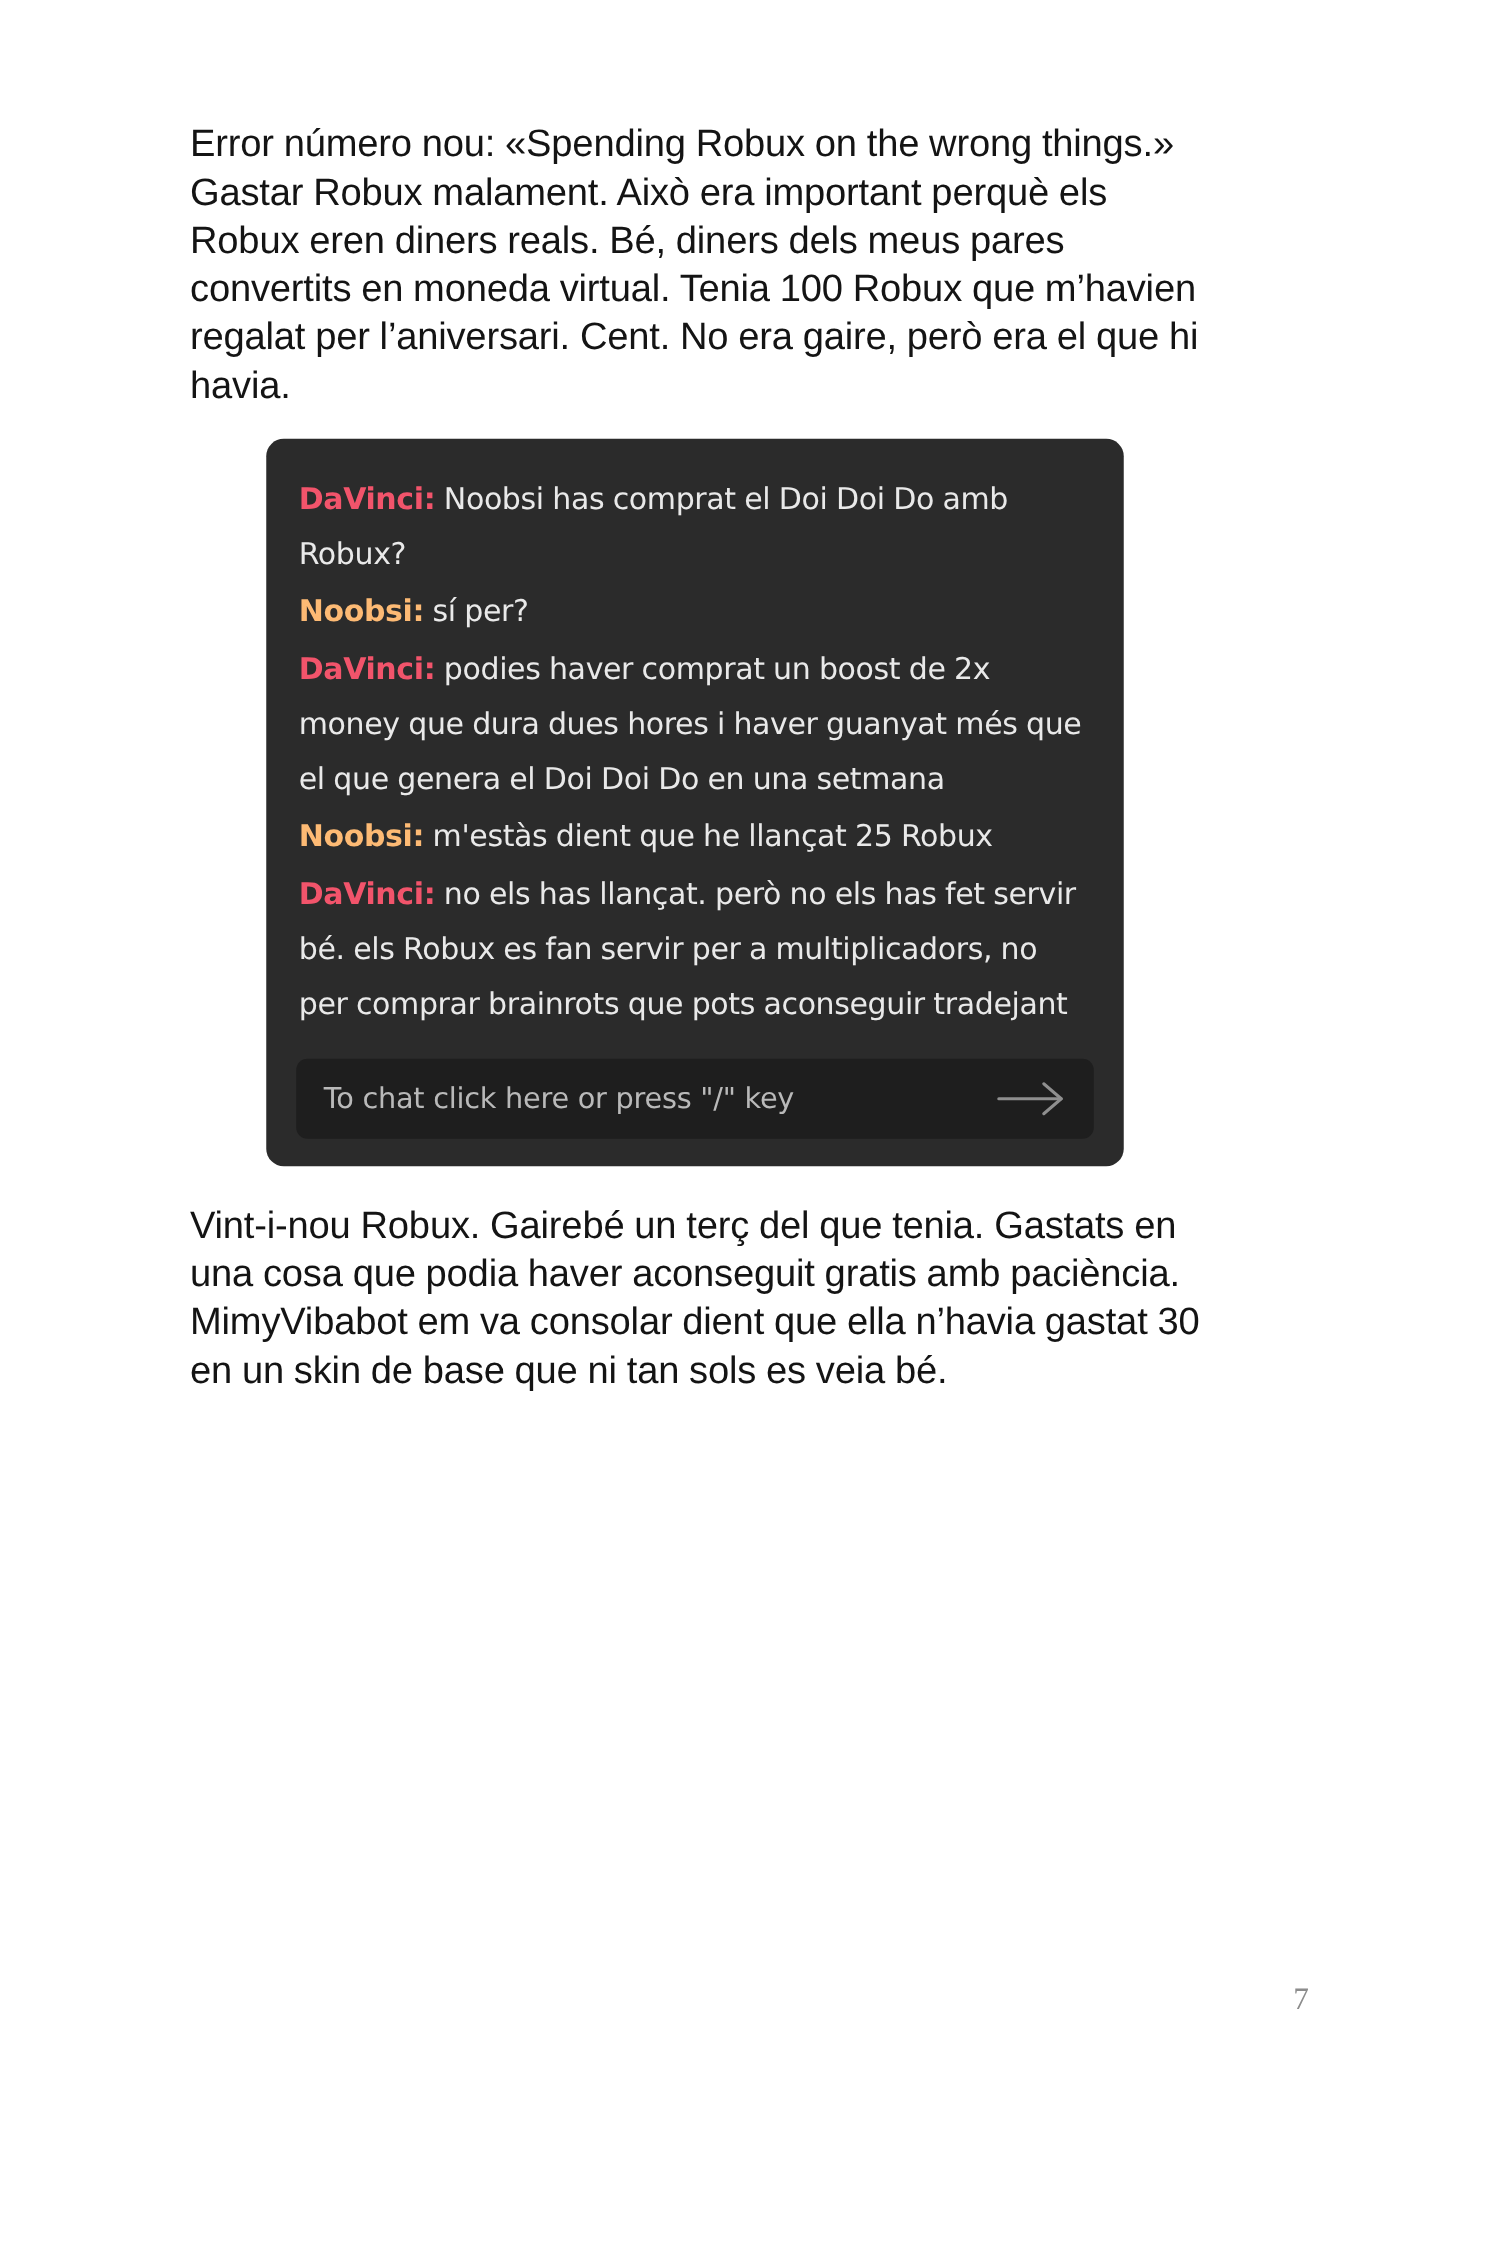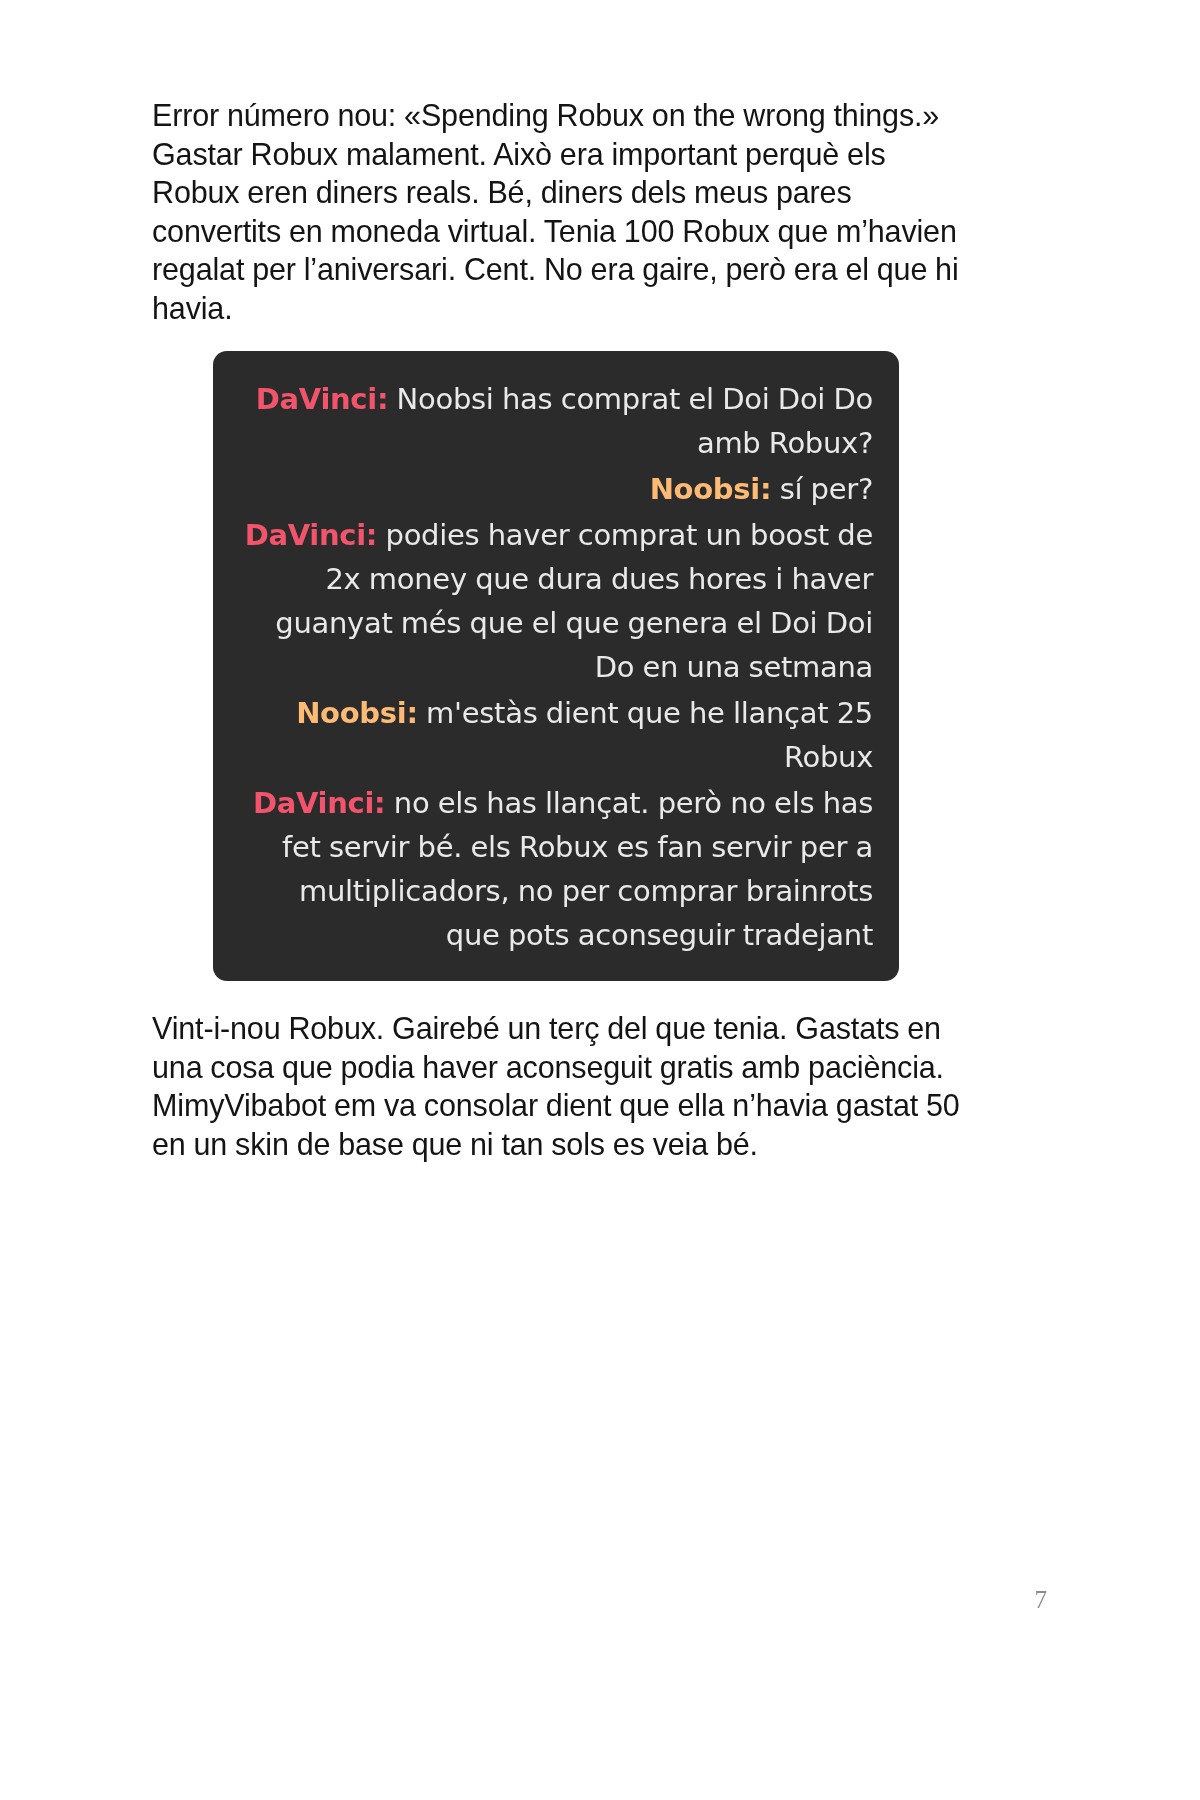--- a/index.html
+++ b/index.html
@@ -55,28 +55,27 @@
     box-sizing: border-box;
     background: #2b2b2b;
     border-radius: 14px;
     padding: 26px 24px 22px 24px;
     font-family: "DejaVu Sans", sans-serif;
   }
   .chat-lines {
     padding: 0 2px;
   }
   .chat-line {
-    font-size: 29px;
+    font-size: 24px;
     line-height: 44px;
     color: #e9e9e9;
     font-weight: 400;
     letter-spacing: -0.3px;
     margin: 0 0 2px 0;
     word-spacing: -0.5px;
-    text-align: right;
   }
   .chat-name {
     font-weight: 700;
     letter-spacing: -0.3px;
   }
   .name-davinci { color: #f2546b; }
   .name-noobsi  { color: #fdba74; }
 
   .chat-inputbar {
     margin-top: 22px;
@@ -140,22 +139,29 @@
           <p class="chat-line">
             <span class="chat-name name-noobsi">Noobsi:</span><span> m'estàs dient que he llançat 25 Robux</span>
           </p>
 
           <p class="chat-line">
             <span class="chat-name name-davinci">DaVinci:</span><span> no els has llançat. però no els has fet servir bé. els Robux es fan servir per a multiplicadors, no per comprar brainrots que pots aconseguir tradejant</span>
           </p>
 
         </div>
 
+        <div class="chat-inputbar">
+          <span class="chat-placeholder">To chat click here or press "/" key</span>
+          <svg class="send-arrow" viewBox="0 0 56 30" aria-hidden="true">
+            <line x1="2" y1="15" x2="52" y2="15" stroke="#8f8f8f" stroke-width="2.4" stroke-linecap="round"></line>
+            <polyline points="38,3 52,15 38,27" fill="none" stroke="#8f8f8f" stroke-width="2.4" stroke-linecap="round" stroke-linejoin="round"></polyline>
+          </svg>
+        </div>
 
       </div>
     </div>
 
-    <p class="body-par" style="margin-top:28px;">Vint-i-nou Robux. Gairebé un terç del que tenia. Gastats en una cosa que podia haver aconseguit gratis amb paciència. MimyVibabot em va consolar dient que ella n’havia gastat 50 en un skin de base que ni tan sols es veia bé.</p>
+    <p class="body-par" style="margin-top:28px;">Vint-i-nou Robux. Gairebé un terç del que tenia. Gastats en una cosa que podia haver aconseguit gratis amb paciència. MimyVibabot em va consolar dient que ella n’havia gastat 30 en un skin de base que ni tan sols es veia bé.</p>
 
   </div>
 
   <div class="page-number">7</div>
 </div>
 
 </body></html>

